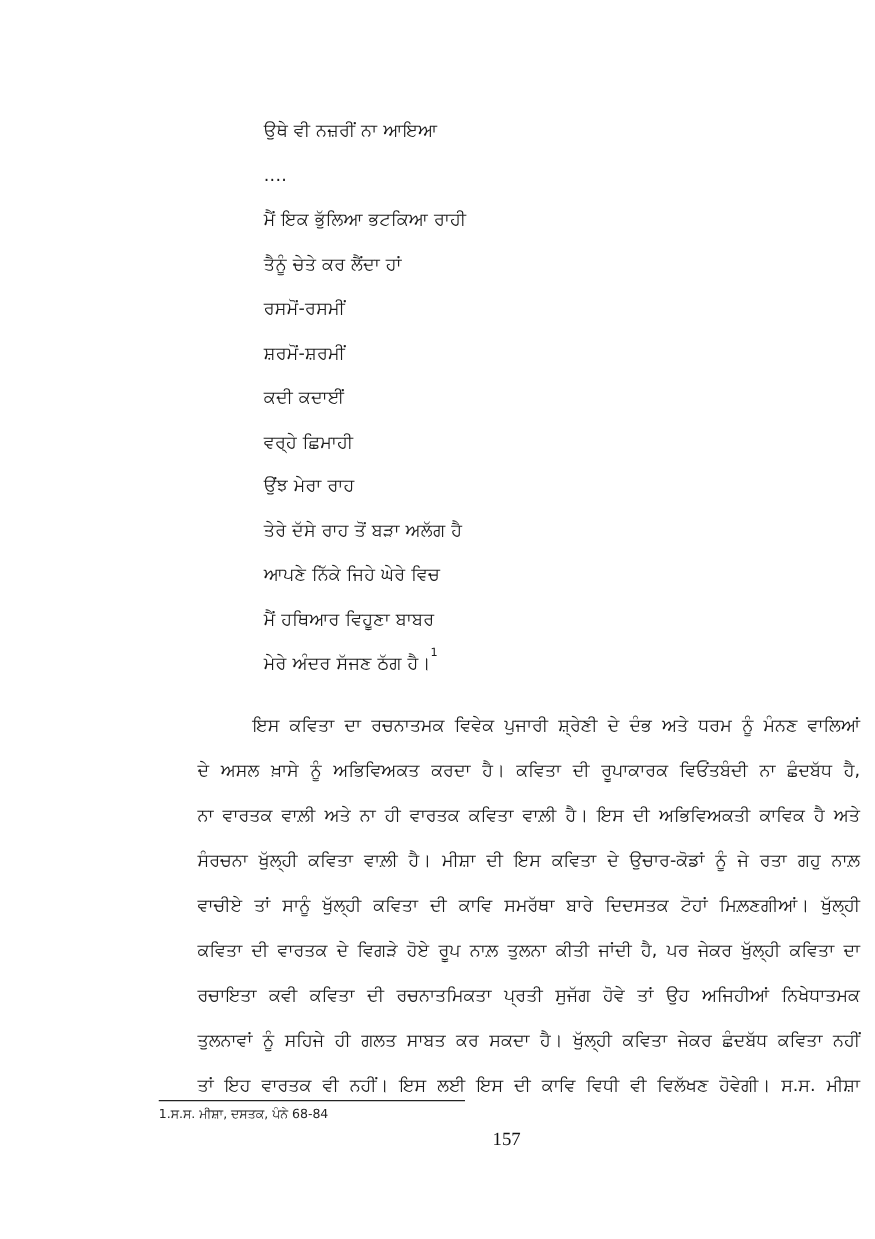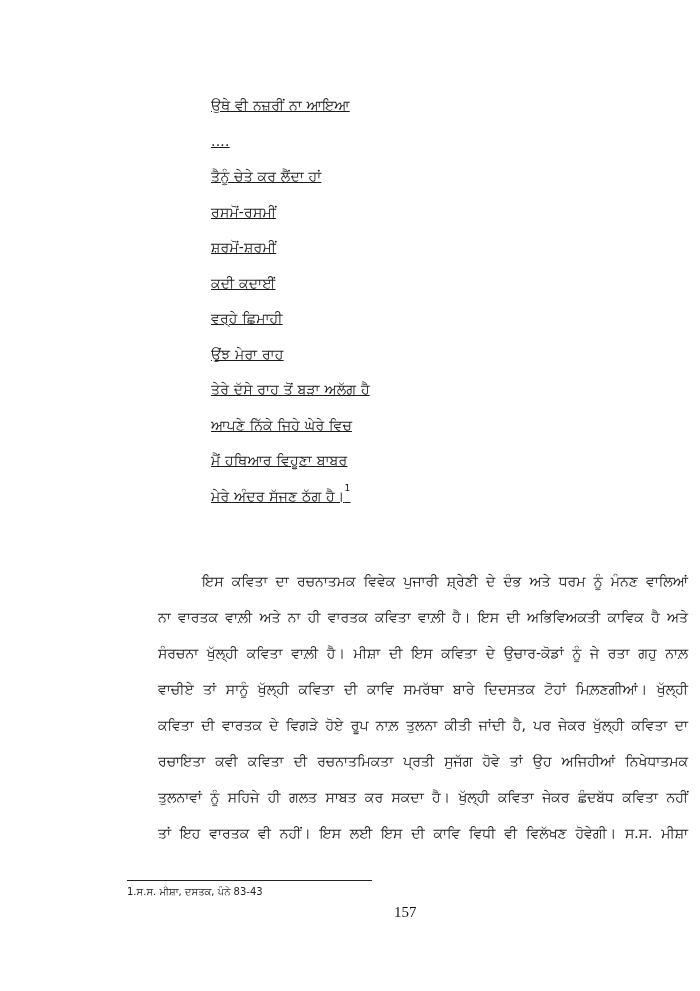--- a/index.html
+++ b/index.html
@@ -1,57 +1,59 @@
 <!DOCTYPE html>
 <html><head>
   <meta charset="utf-8">
   <style>
     html, body { margin: 0; padding: 0; background: #ffffff; }
     body { width: 700px; height: 991px; position: relative; overflow: hidden; color: #1a1a1a;
            font-family: "DejaVu Sans", sans-serif; }
     .page { position: absolute; left: 0; top: 0; width: 700px; height: 991px; background: #fff; }
     .poem { position: absolute; left: 211px; top: 88px; width: 420px; }
-    .poem-line { height: 35.5px; line-height: 35.5px; font-size: 14px; white-space: nowrap; letter-spacing: 0.2px; text-decoration: underline; }
+    .poem-line { height: 35.5px; line-height: 35.5px; font-size: 14px; white-space: nowrap; letter-spacing: 0.2px; }
     .poem-line sup { font-size: 9px; vertical-align: top; line-height: 18px; }
     .prose { position: absolute; left: 127px; top: 563px; width: 530px; margin-left: 31px; }
     .prose-line { height: 36px; line-height: 36px; font-size: 14px; white-space: nowrap; }
     .prose-line.justify { text-align: justify; text-align-last: justify; }
     .prose-line.indent { padding-left: 44px; }
     .fn-rule { position: absolute; left: 127px; top: 880px; width: 245px; height: 1px; background: #222; }
     .footnote { position: absolute; left: 127px; top: 885px; font-size: 10px; line-height: 14px; color: #222; white-space: nowrap; }
     .page-number { position: absolute; left: 362px; top: 904px; font-family: "Liberation Serif", serif; font-size: 15px; color: #111; margin-left: 32px; }
   </style>
 </head>
 <body>
 
 <div class="page">
 
   <div class="poem">
     <div class="poem-line">ਉਥੇ ਵੀ ਨਜ਼ਰੀਂ ਨਾ ਆਇਆ</div>
     <div class="poem-line">....</div>
+    <div class="poem-line">ਮੈਂ ਇਕ ਭੁੱਲਿਆ ਭਟਕਿਆ ਰਾਹੀ</div>
     <div class="poem-line">ਤੈਨੂੰ ਚੇਤੇ ਕਰ ਲੈਂਦਾ ਹਾਂ</div>
     <div class="poem-line">ਰਸਮੋਂ-ਰਸਮੀਂ</div>
     <div class="poem-line">ਸ਼ਰਮੋਂ-ਸ਼ਰਮੀਂ</div>
     <div class="poem-line">ਕਦੀ ਕਦਾਈਂ</div>
     <div class="poem-line">ਵਰ੍ਹੇ ਛਿਮਾਹੀ</div>
     <div class="poem-line">ਉਂਝ ਮੇਰਾ ਰਾਹ</div>
     <div class="poem-line">ਤੇਰੇ ਦੱਸੇ ਰਾਹ ਤੋਂ ਬੜਾ ਅਲੱਗ ਹੈ</div>
     <div class="poem-line">ਆਪਣੇ ਨਿੱਕੇ ਜਿਹੇ ਘੇਰੇ ਵਿਚ</div>
     <div class="poem-line">ਮੈਂ ਹਥਿਆਰ ਵਿਹੂਣਾ ਬਾਬਰ</div>
     <div class="poem-line"><span>ਮੇਰੇ ਅੰਦਰ ਸੱਜਣ ਠੱਗ ਹੈ।</span><sup>1</sup></div>
   </div>
 
   <div class="prose">
     <div class="prose-line justify indent">ਇਸ ਕਵਿਤਾ ਦਾ ਰਚਨਾਤਮਕ ਵਿਵੇਕ ਪੁਜਾਰੀ ਸ਼੍ਰੇਣੀ ਦੇ ਦੰਭ ਅਤੇ ਧਰਮ ਨੂੰ ਮੰਨਣ ਵਾਲਿਆਂ</div>
+    <div class="prose-line justify">ਦੇ ਅਸਲ ਖ਼ਾਸੇ ਨੂੰ ਅਭਿਵਿਅਕਤ ਕਰਦਾ ਹੈ। ਕਵਿਤਾ ਦੀ ਰੂਪਾਕਾਰਕ ਵਿਓਂਤਬੰਦੀ ਨਾ ਛੰਦਬੱਧ ਹੈ,</div>
     <div class="prose-line justify">ਨਾ ਵਾਰਤਕ ਵਾਲ਼ੀ ਅਤੇ ਨਾ ਹੀ ਵਾਰਤਕ ਕਵਿਤਾ ਵਾਲ਼ੀ ਹੈ। ਇਸ ਦੀ ਅਭਿਵਿਅਕਤੀ ਕਾਵਿਕ ਹੈ ਅਤੇ</div>
     <div class="prose-line justify">ਸੰਰਚਨਾ ਖੁੱਲ੍ਹੀ ਕਵਿਤਾ ਵਾਲ਼ੀ ਹੈ। ਮੀਸ਼ਾ ਦੀ ਇਸ ਕਵਿਤਾ ਦੇ ਉਚਾਰ-ਕੋਡਾਂ ਨੂੰ ਜੇ ਰਤਾ ਗਹੁ ਨਾਲ਼</div>
     <div class="prose-line justify">ਵਾਚੀਏ ਤਾਂ ਸਾਨੂੰ ਖੁੱਲ੍ਹੀ ਕਵਿਤਾ ਦੀ ਕਾਵਿ ਸਮਰੱਥਾ ਬਾਰੇ ਦਿਦਸਤਕ ਟੋਹਾਂ ਮਿਲ਼ਣਗੀਆਂ। ਖੁੱਲ੍ਹੀ</div>
     <div class="prose-line justify">ਕਵਿਤਾ ਦੀ ਵਾਰਤਕ ਦੇ ਵਿਗੜੇ ਹੋਏ ਰੂਪ ਨਾਲ਼ ਤੁਲਨਾ ਕੀਤੀ ਜਾਂਦੀ ਹੈ, ਪਰ ਜੇਕਰ ਖੁੱਲ੍ਹੀ ਕਵਿਤਾ ਦਾ</div>
     <div class="prose-line justify">ਰਚਾਇਤਾ ਕਵੀ ਕਵਿਤਾ ਦੀ ਰਚਨਾਤਮਿਕਤਾ ਪ੍ਰਤੀ ਸੁਜੱਗ ਹੋਵੇ ਤਾਂ ਉਹ ਅਜਿਹੀਆਂ ਨਿਖੇਧਾਤਮਕ</div>
     <div class="prose-line justify">ਤੁਲਨਾਵਾਂ ਨੂੰ ਸਹਿਜੇ ਹੀ ਗਲਤ ਸਾਬਤ ਕਰ ਸਕਦਾ ਹੈ। ਖੁੱਲ੍ਹੀ ਕਵਿਤਾ ਜੇਕਰ ਛੰਦਬੱਧ ਕਵਿਤਾ ਨਹੀਂ</div>
     <div class="prose-line justify">ਤਾਂ ਇਹ ਵਾਰਤਕ ਵੀ ਨਹੀਂ। ਇਸ ਲਈ ਇਸ ਦੀ ਕਾਵਿ ਵਿਧੀ ਵੀ ਵਿਲੱਖਣ ਹੋਵੇਗੀ। ਸ.ਸ. ਮੀਸ਼ਾ</div>
   </div>
 
   <div class="fn-rule"></div>
-  <div class="footnote">1.ਸ.ਸ. ਮੀਸ਼ਾ, ਦਸਤਕ, ਪੰਨੇ 83-43</div>
+  <div class="footnote">1.ਸ.ਸ. ਮੀਸ਼ਾ, ਦਸਤਕ, ਪੰਨੇ 68-84</div>
 
   <div class="page-number">157</div>
 </div>
 
 </body></html>

